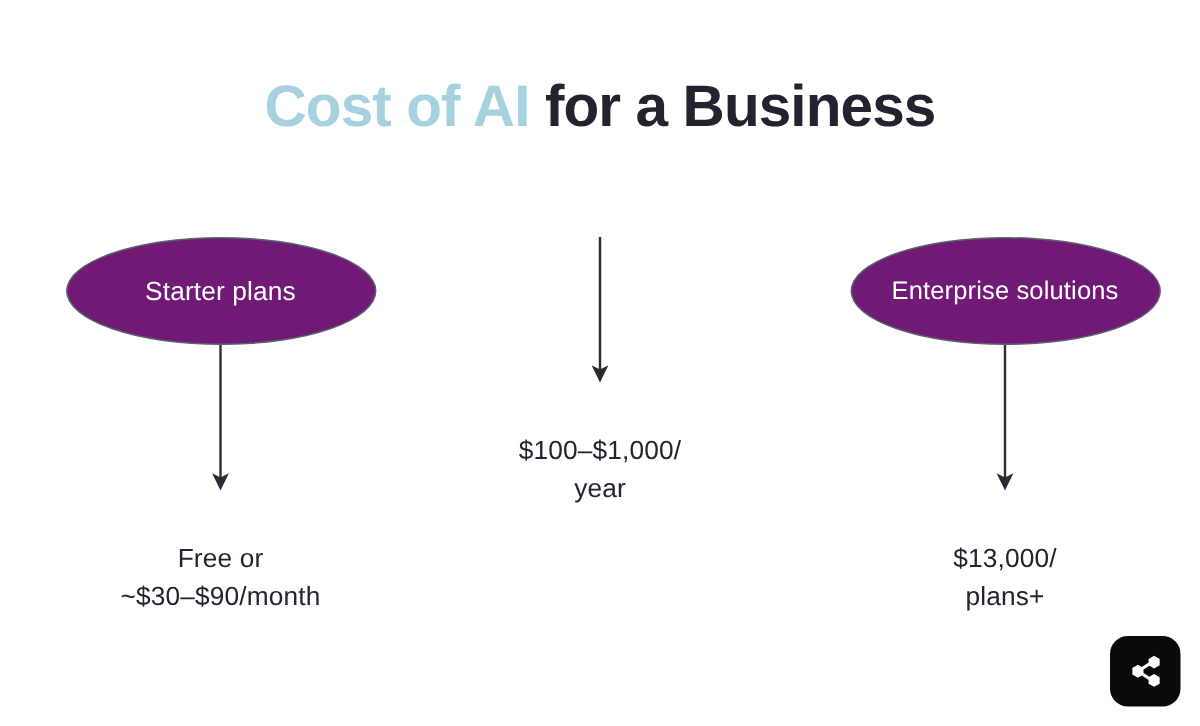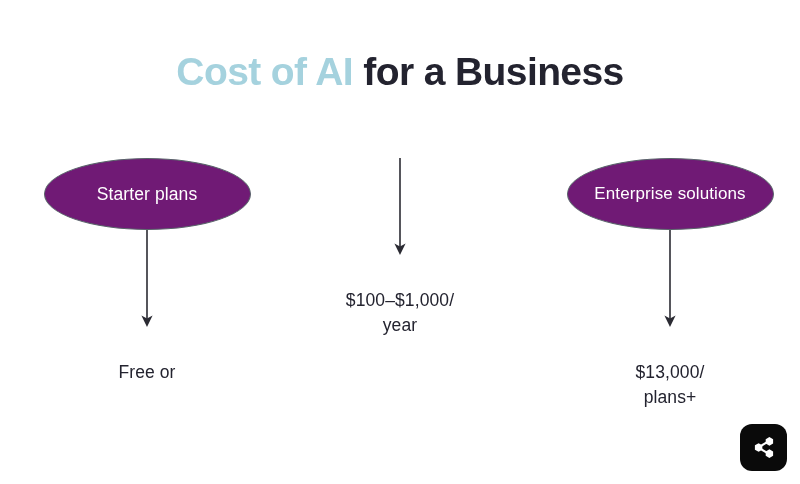--- a/index.html
+++ b/index.html
@@ -124,20 +124,21 @@
       <span class="node-label">Starter plans</span>
     </div>
     <div class="arrow-wrap">
       <svg class="arrow-svg" width="252" height="104" viewBox="0 0 252 104">
         <line x1="126" y1="0" x2="126" y2="90" stroke="#2b2b33" stroke-width="1.6"></line>
         <path d="M126 97 L120.4 85.5 L126 88.4 L131.6 85.5 Z" fill="#2b2b33"></path>
       </svg>
     </div>
     <div class="caption">
       <span class="cline">Free or</span>
+      <span class="cline">~$30–$90/month</span>
     </div>
   </div>
 
   <div class="column col-2">
     <div class="arrow-wrap">
       <svg class="arrow-svg" width="252" height="104" viewBox="0 0 252 104">
         <line x1="126" y1="0" x2="126" y2="90" stroke="#2b2b33" stroke-width="1.6"></line>
         <path d="M126 97 L120.4 85.5 L126 88.4 L131.6 85.5 Z" fill="#2b2b33"></path>
       </svg>
     </div>

